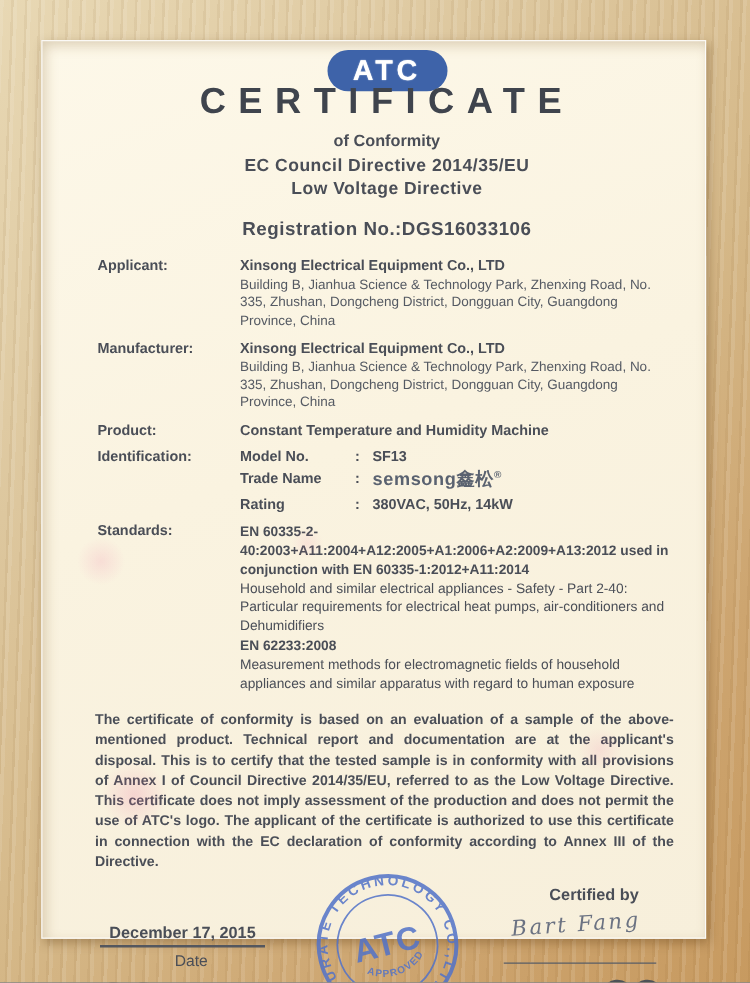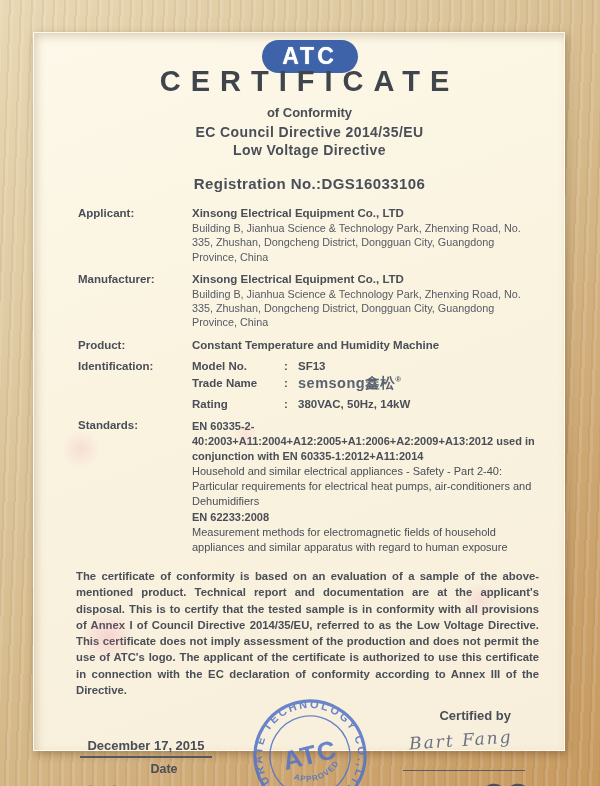--- a/index.html
+++ b/index.html
@@ -60,21 +60,21 @@
   .certified-by{position:absolute;right:30px;top:6px;font-weight:bold;font-size:13px;}
   .signature{
     position:absolute;right:28px;top:28px;font-family:"DejaVu Serif",serif;
     font-style:italic;font-size:17px;color:#6b7282;transform:rotate(-4deg);letter-spacing:2px;
   }
   .sig-line{position:absolute;right:16px;top:68px;width:122px;border-bottom:1.5px solid #595e66;}
   .date-value{
     position:absolute;left:2px;top:36px;width:132px;text-align:center;
     font-weight:bold;font-size:13px;padding-bottom:3px;border-bottom:2px solid #54575e;
   }
-  .date-label{position:absolute;left:20px;top:60px;width:132px;text-align:center;font-weight:bold;font-size:12.5px;}
+  .date-label{position:absolute;left:9px;top:60px;width:132px;text-align:center;font-weight:normal;font-size:12.5px;}
   .stamp{position:absolute;left:172px;top:-6px;width:120px;height:120px;opacity:.85;transform:rotate(-14deg);}
   .ce{position:absolute;top:74px;width:50px;height:46px;}
   .ce.left{left:0;}
   .ce.right{right:10px;top:72px;}
 </style>
 </head>
 <body>
 
 <div class="frame">
   <div class="paper">

